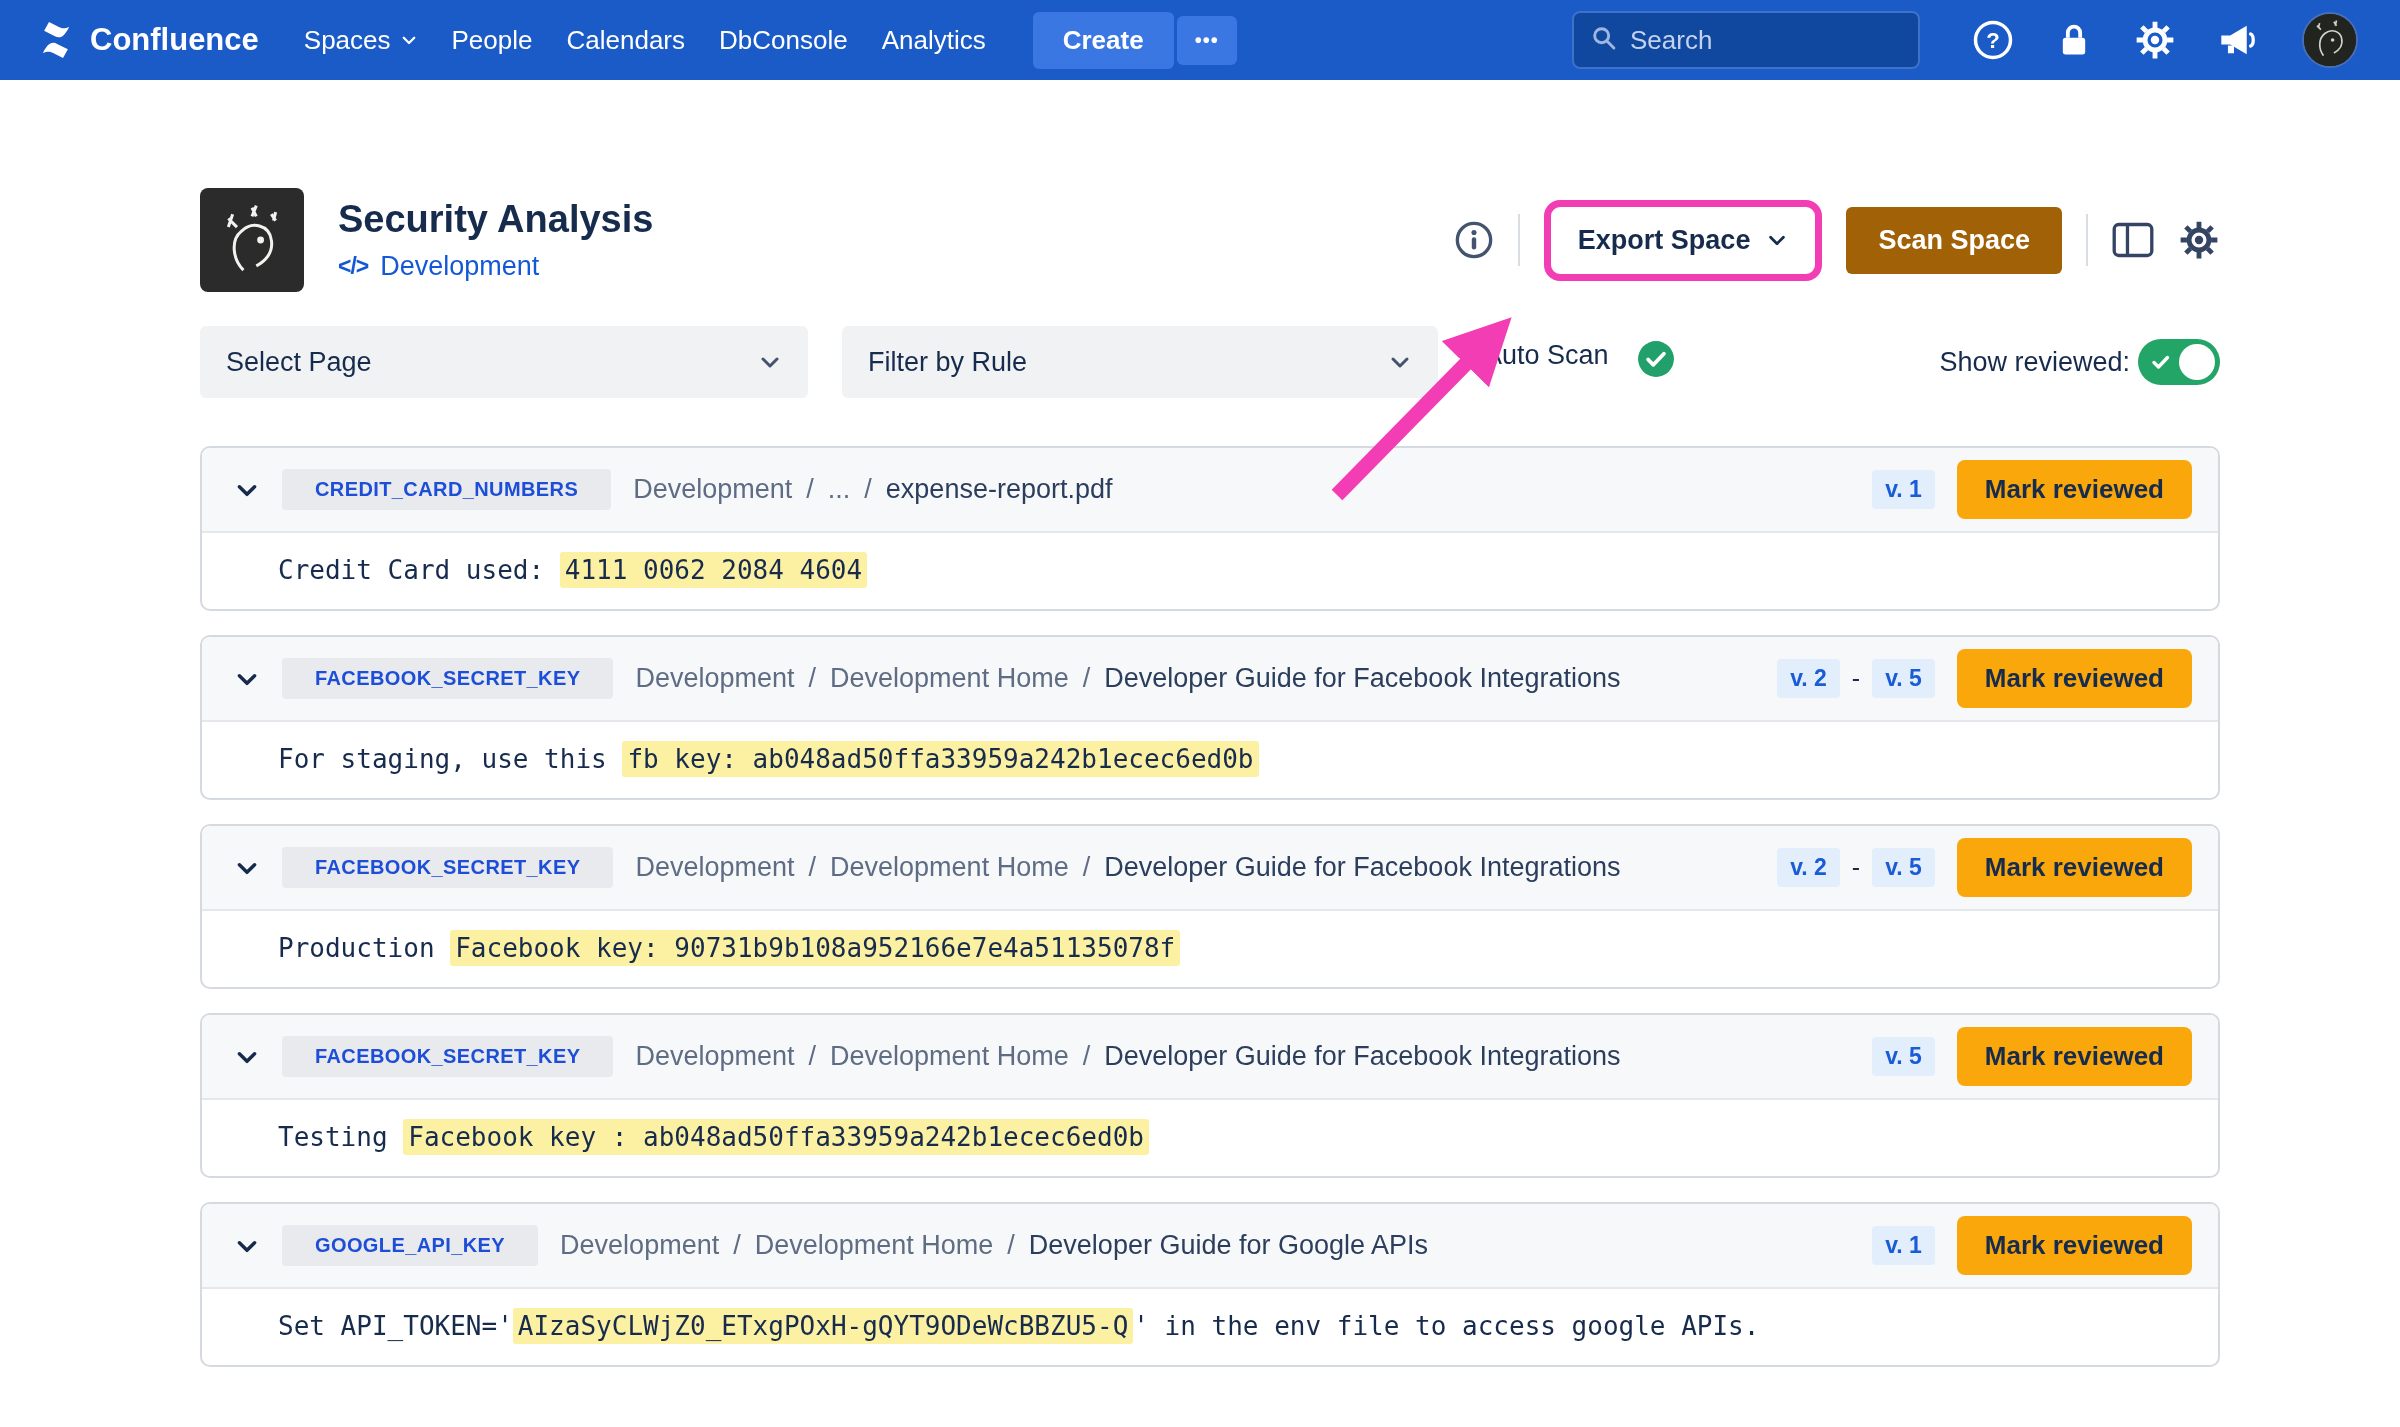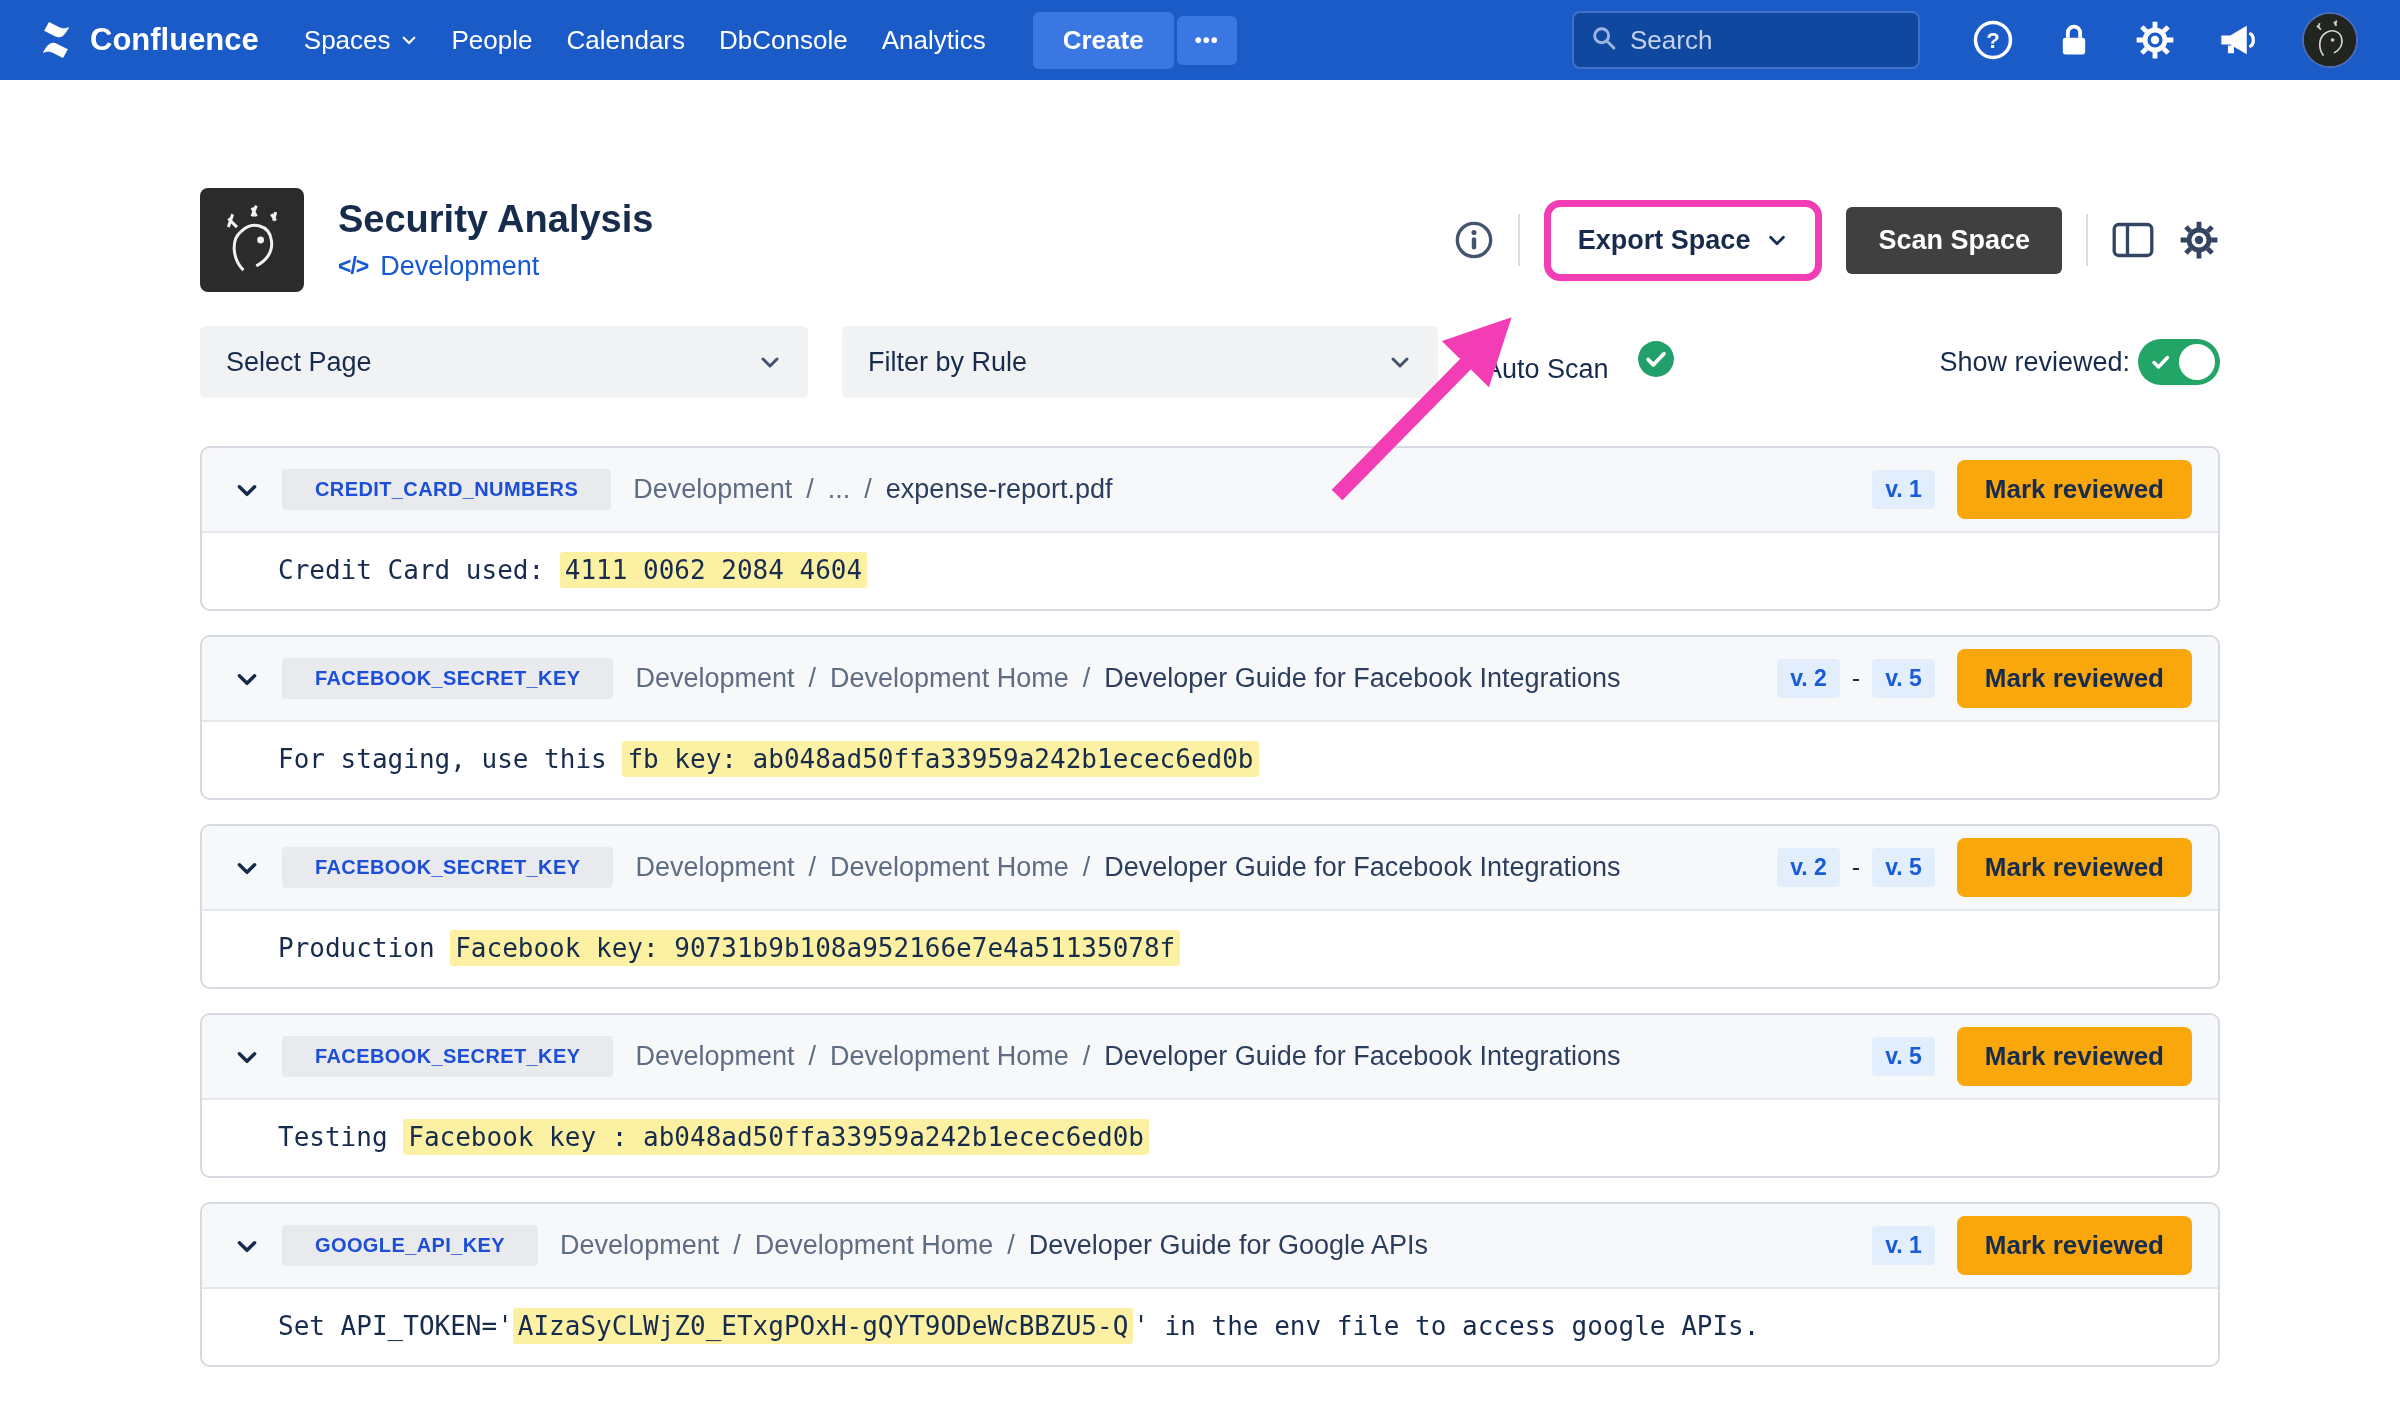--- a/index.html
+++ b/index.html
@@ -63,35 +63,35 @@
   .vdivider { width:2px; height:52px; background:#D8DCE3; }
   .export-annotated {
     border:7px solid #F23DB5; border-radius:16px; padding:4px 5px; background:#fff;
   }
   .export-btn {
     background:#fff; border:none; border-radius:6px; font-size:27px; font-weight:bold;
     color:#172B4D; padding:14px 22px; display:flex; align-items:center; gap:16px; cursor:pointer;
     font-family:"Liberation Sans",sans-serif;
   }
   .scan-btn {
-    background:#404040; color:#fff; border:none; border-radius:6px;
+    background:#a16207; color:#fff; border:none; border-radius:6px;
     font-size:27px; font-weight:bold; padding:18px 32px; cursor:pointer;
     font-family:"Liberation Sans",sans-serif;
   }
   .hdr-icon { display:flex; align-items:center; cursor:pointer; }
 
   
   .filters { display:flex; align-items:center; margin-top:34px; }
   .select {
     width:608px; height:72px; background:#F1F2F4; border-radius:6px;
     display:flex; align-items:center; justify-content:space-between;
     padding:0 26px; font-size:27px; color:#172B4D; cursor:pointer;
   }
   .select + .select { margin-left:34px; width:596px; }
-  .autoscan { display:flex; align-items:flex-end; gap:28px; margin-left:46px; font-size:27px; }
+  .autoscan { display:flex; align-items:flex-start; gap:28px; margin-left:46px; font-size:27px; }
   .show-reviewed { margin-left:auto; display:flex; align-items:center; gap:8px; font-size:27px; }
   .toggle {
     width:82px; height:46px; border-radius:23px; background:#23A567; position:relative; cursor:pointer;
   }
   .toggle .knob { position:absolute; right:5px; top:5px; width:36px; height:36px; background:#fff; border-radius:50%; }
   .toggle .tick { position:absolute; left:11px; top:11px; }
 
   
   .findings { margin-top:48px; }
   .card {

